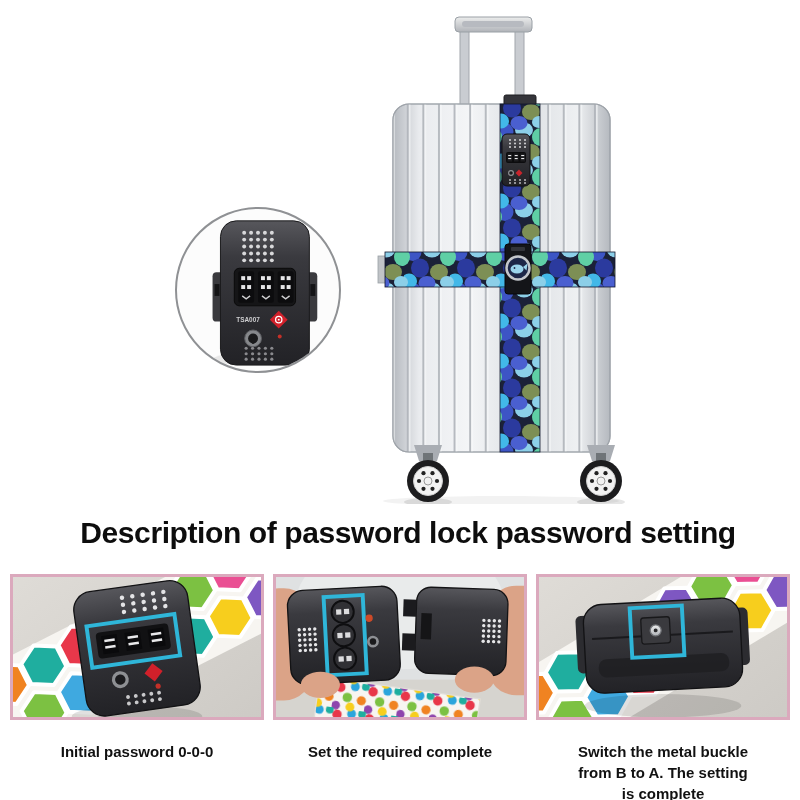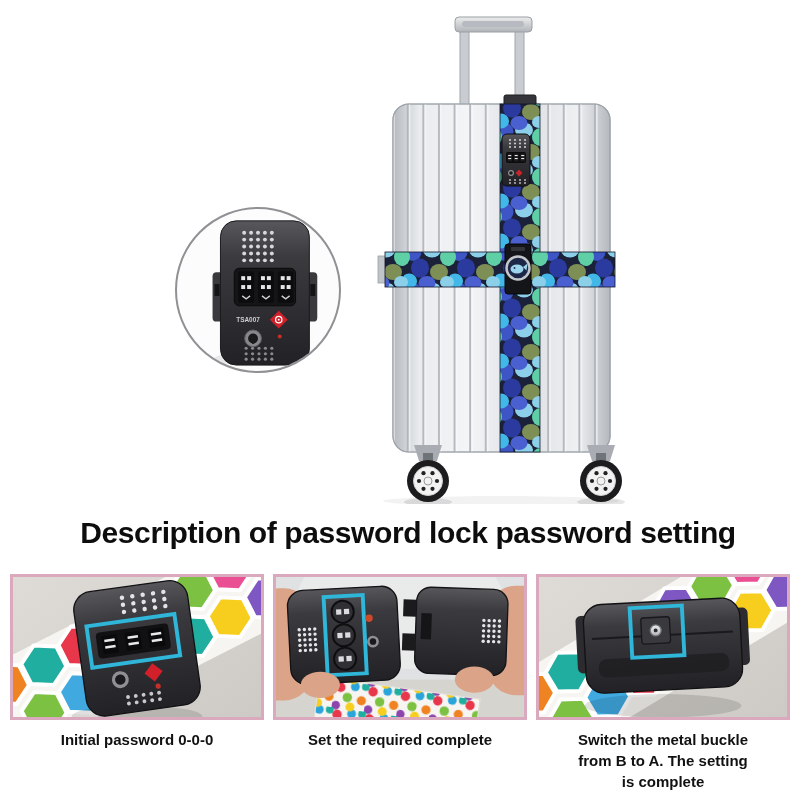--- a/index.html
+++ b/index.html
@@ -11,21 +11,21 @@
          border:2px solid #8f9194;border-radius:50%;background:#fcfcfc;
          box-sizing:border-box;overflow:hidden;}
   .inset svg{display:block;width:100%;height:100%;}
   .headline{position:absolute;top:508px;left:0;width:100%;margin:8px;text-align:center;
             font-size:30px;font-weight:700;color:#0d0d0d;letter-spacing:-0.4px;}
   .steps{position:absolute;top:574px;left:10px;right:10px;display:flex;gap:9px;}
   .step{flex:1;min-width:0;}
   .photo{height:146px;border:3px solid #dba9bd;box-shadow:inset 0 0 0 1px #8f3a50;
          box-sizing:border-box;overflow:hidden;background:#d8d5d0;}
   .photo svg{display:block;width:100%;height:100%;}
-  .caption{margin-top:9px;text-align:center;font-size:15px;line-height:21px;
+  .caption{margin-top:21px;text-align:center;font-size:15px;line-height:21px;
            font-weight:700;color:#111;white-space:pre-line;}
 </style>
 </head>
 <body>
 
 <svg width="0" height="0" style="position:absolute" aria-hidden="true">
 <defs>
   <linearGradient id="silver" x1="0" y1="0" x2="1" y2="0">
     <stop offset="0" stop-color="#b5b9bf"></stop>
         <stop offset="0.12" stop-color="#e9ebee"></stop>

